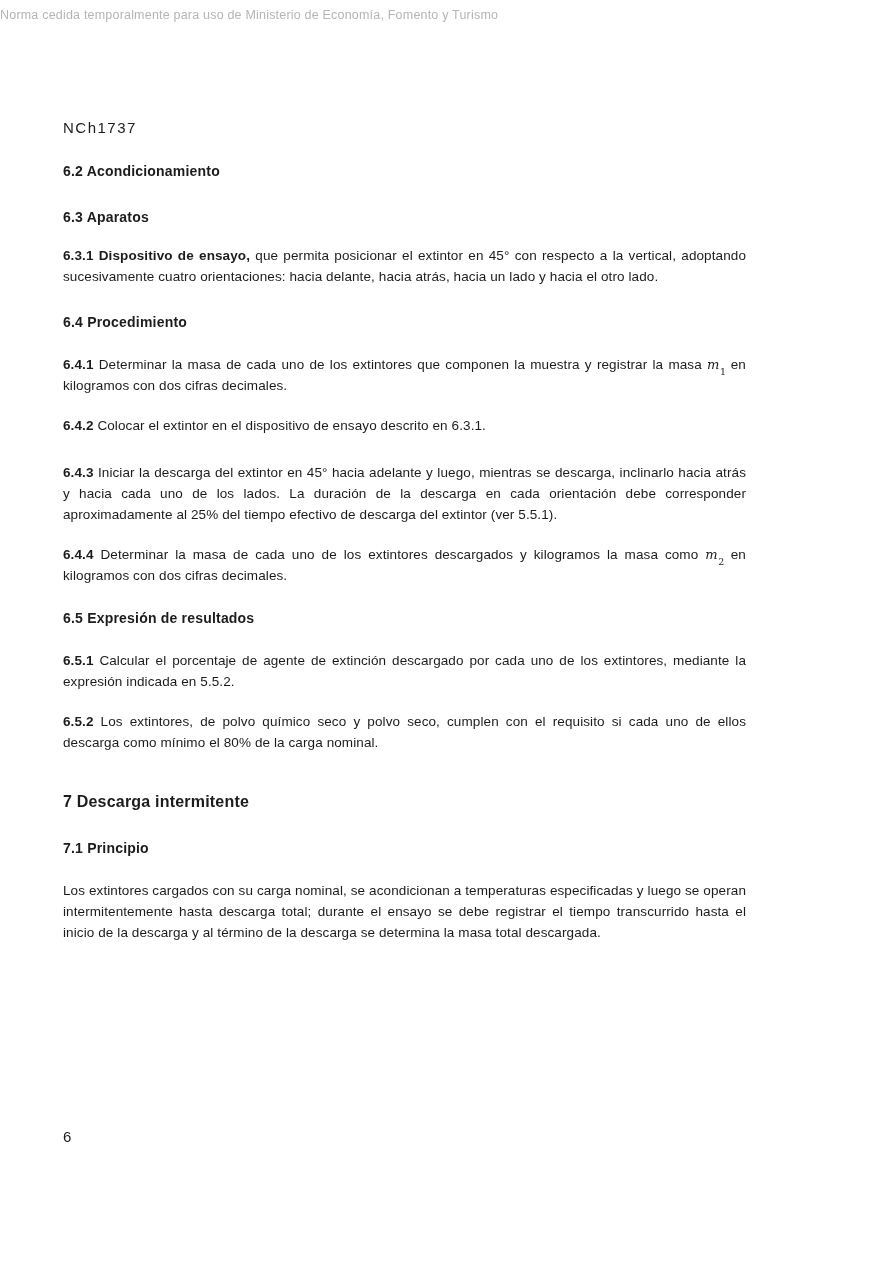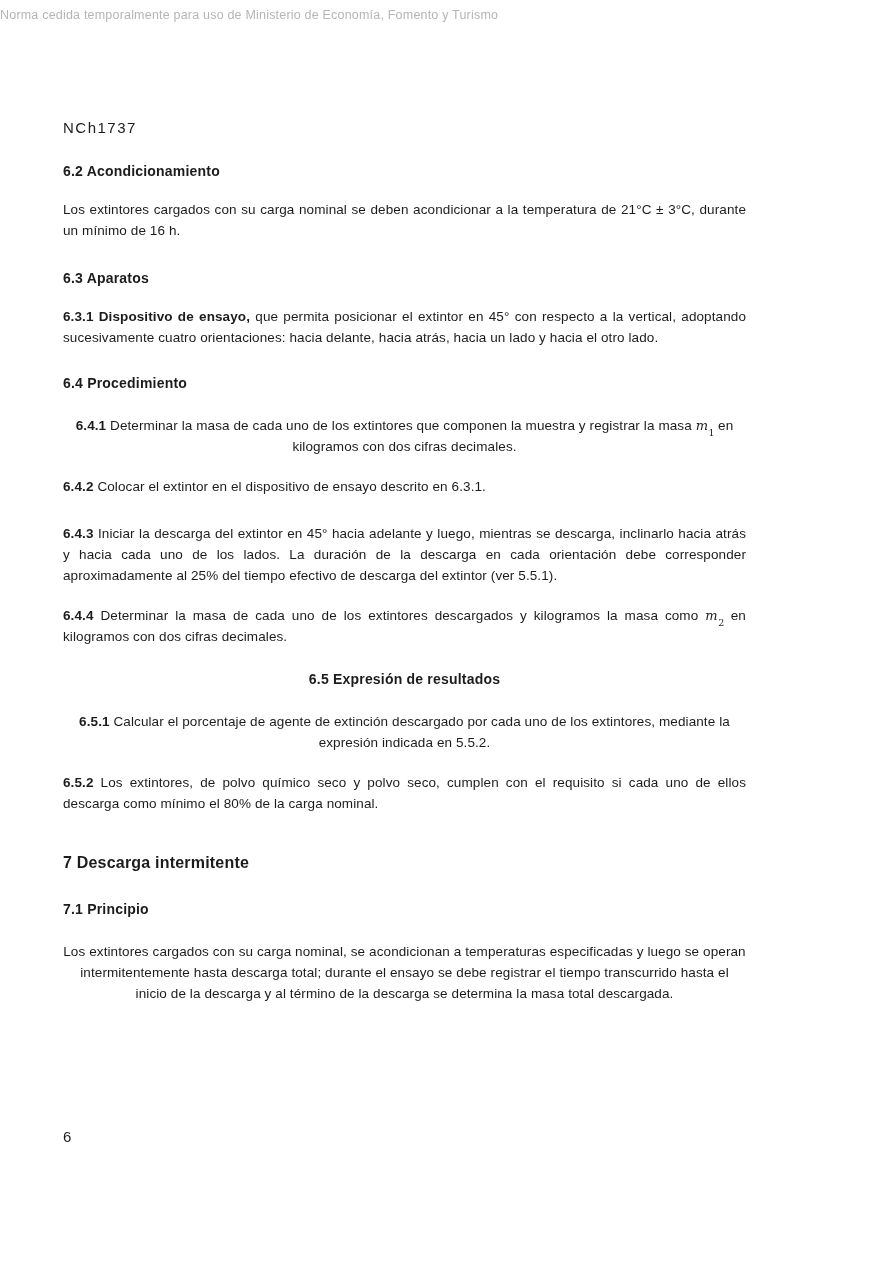--- a/index.html
+++ b/index.html
@@ -55,21 +55,21 @@
     font-size: 13.5px;
     line-height: 21px;
     text-align: justify;
     margin-top: 19px;
     letter-spacing: 0.1px;
   }
   .para .lead {
     font-weight: bold;
   }
   .m26 { margin-top: 26px; }
-  .m23 { margin-top: 23px; text-align: center; }
+  .m23 { margin-top: 23px; }
   .m28 { margin-top: 28px; }
   .math {
     white-space: nowrap;
     font-family: "DejaVu Serif", "Liberation Serif", serif;
   }
   .math i {
     font-style: italic;
     font-size: 13px;
   }
   .math sub {
@@ -93,21 +93,20 @@
 <div class="page">
 
   <div class="watermark">Norma cedida temporalmente para uso de Ministerio de Economía, Fomento y Turismo</div>
 
   <div class="content">
 
     <div class="doc-code">NCh1737</div>
 
     <div class="h2">6.2 Acondicionamiento</div>
 
-    <p class="para">Los extintores cargados con su carga nominal se deben acondicionar a la temperatura de 21°C ± 3°C, durante un mínimo de 16 h.</p>
 
     <div class="h2 m28">6.3 Aparatos</div>
 
     <p class="para"><span class="lead">6.3.1 Dispositivo de ensayo,</span><span> que permita posicionar el extintor en 45° con respecto a la vertical, adoptando sucesivamente cuatro orientaciones: hacia delante, hacia atrás, hacia un lado y hacia el otro lado.</span></p>
 
 
     <div class="h2 m26">6.4 Procedimiento</div>
 
     <p class="para m23"><span class="lead">6.4.1</span><span> Determinar la masa de cada uno de los extintores que componen la muestra y registrar la masa </span><span class="math"><i>m</i><sub>1</sub></span><span> en kilogramos con dos cifras decimales.</span></p>
 

